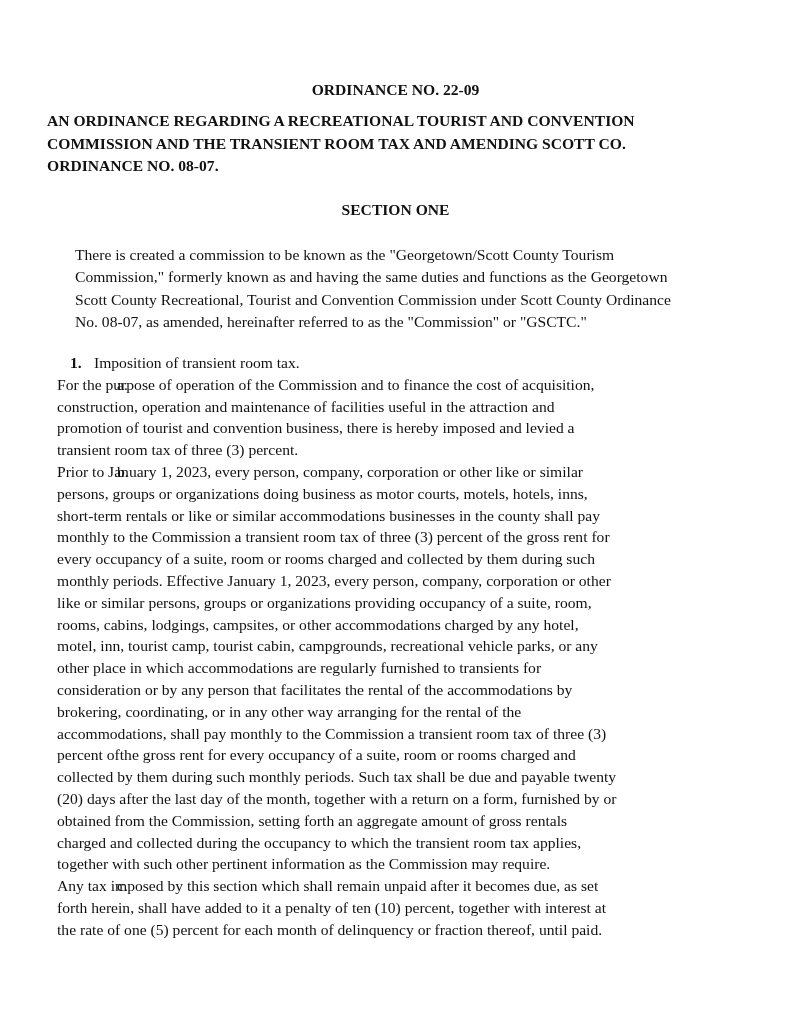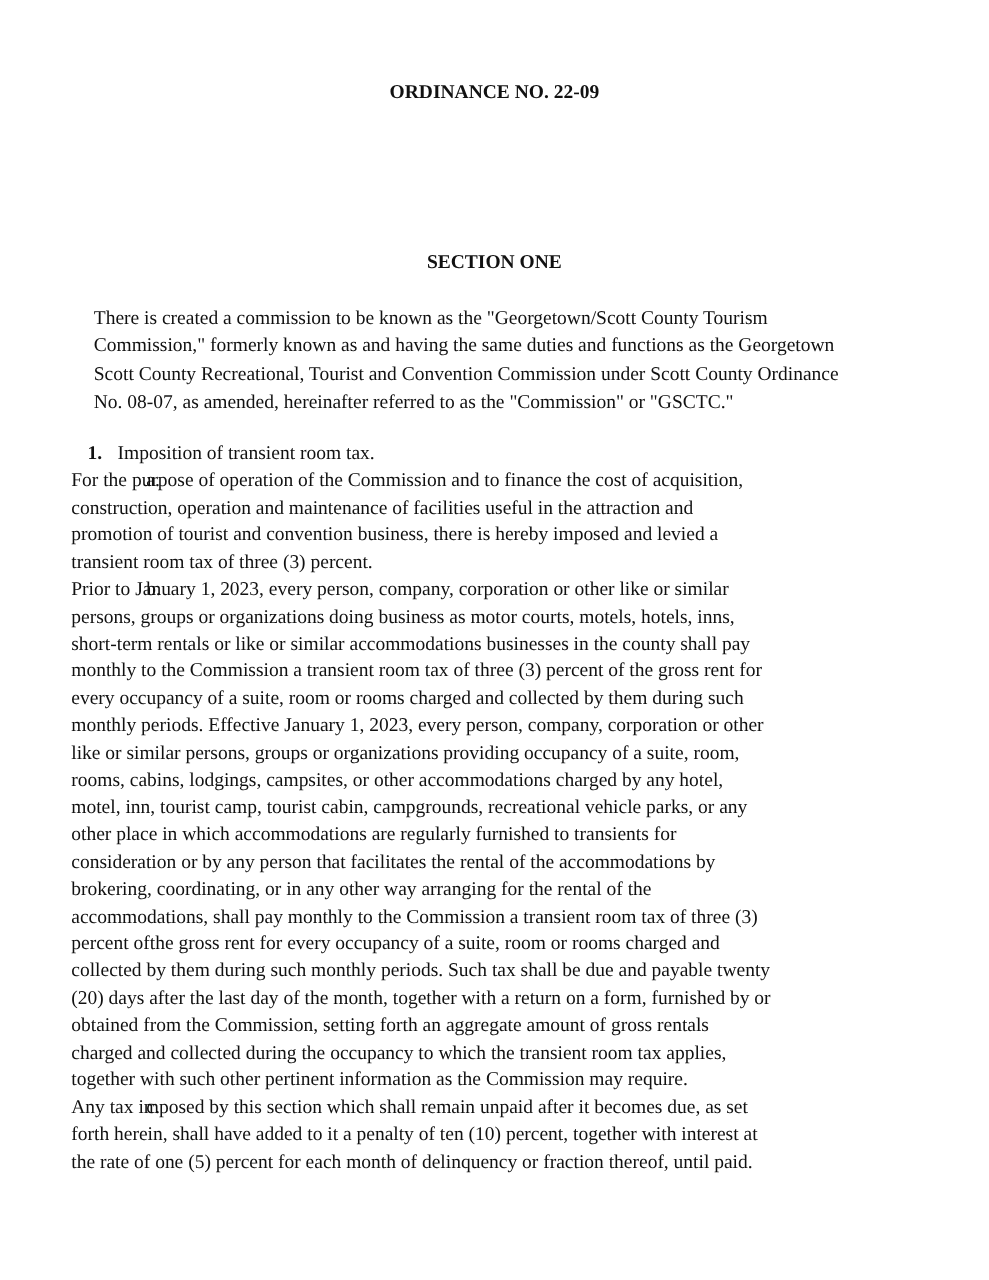--- a/index.html
+++ b/index.html
@@ -16,21 +16,21 @@
       color: #111111;
       font-size: 15.6px;
     }
     .page {
       position: absolute;
       left: 0; top: 0;
       width: 791px; height: 1024px;
     }
     .doc-number {
       position: absolute;
-      top: 64px;
+      top: 80px;
       left: 0;
       width: 791px;
       text-align: center;
       font-weight: bold;
       font-size: 15.6px;
       line-height: 20px;
     }
     .doc-title {
       position: absolute;
       top: 110px;
@@ -103,20 +103,23 @@
       white-space: pre-line;
     }
   </style>
 </head>
 <body>
 
 <div class="page">
 
   <div class="doc-number">ORDINANCE NO. 22-09</div>
 
+  <div class="doc-title">AN ORDINANCE REGARDING A RECREATIONAL TOURIST AND CONVENTION
+COMMISSION AND THE TRANSIENT ROOM TAX AND AMENDING SCOTT CO.
+ORDINANCE NO. 08-07.</div>
 
   <div class="section-heading">SECTION ONE</div>
 
   <div class="intro">There is created a commission to be known as the "Georgetown/Scott County Tourism
 Commission," formerly known as and having the same duties and functions as the Georgetown
 Scott County Recreational, Tourist and Convention Commission under Scott County Ordinance
 No. 08-07, as amended, hereinafter referred to as the "Commission" or "GSCTC."</div>
 
   <div class="list">
     <div class="list-item-1">

